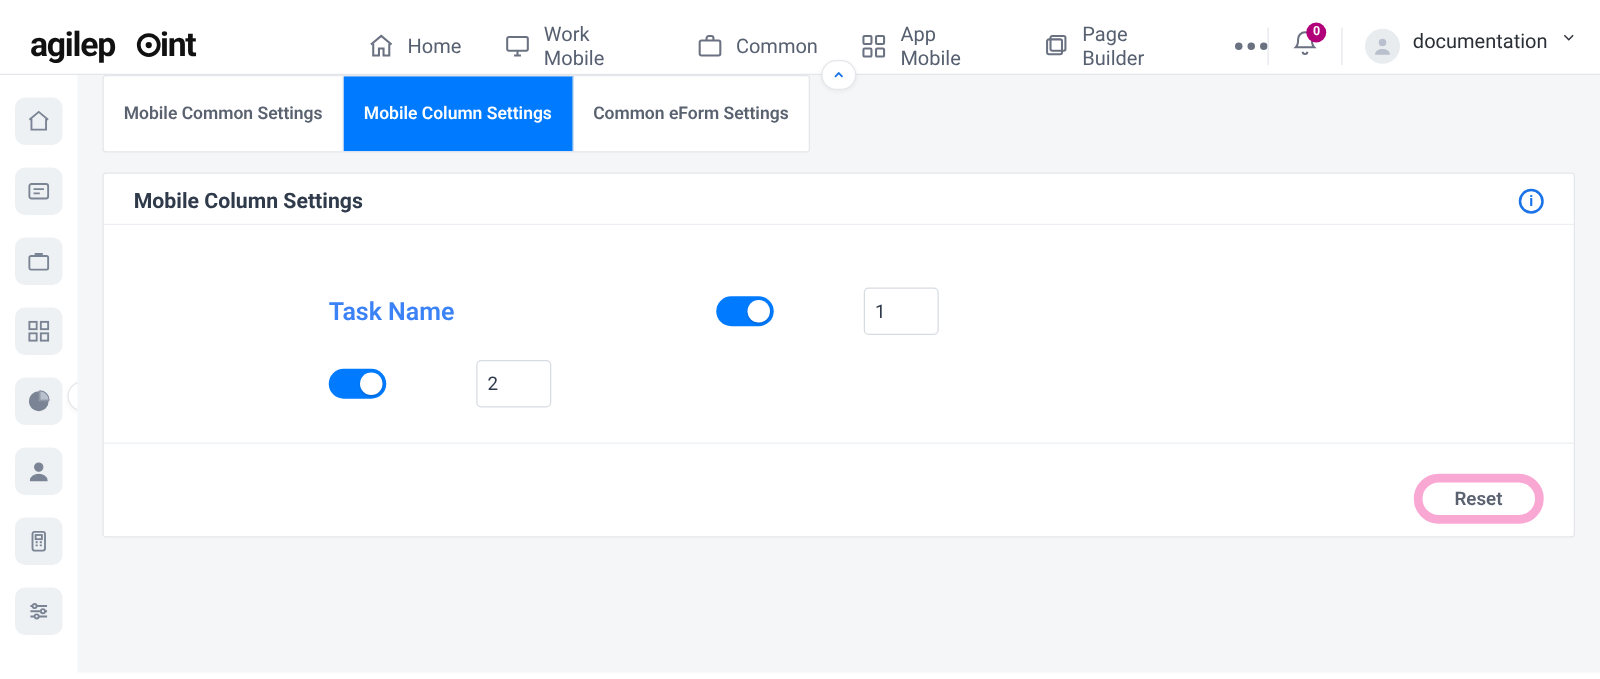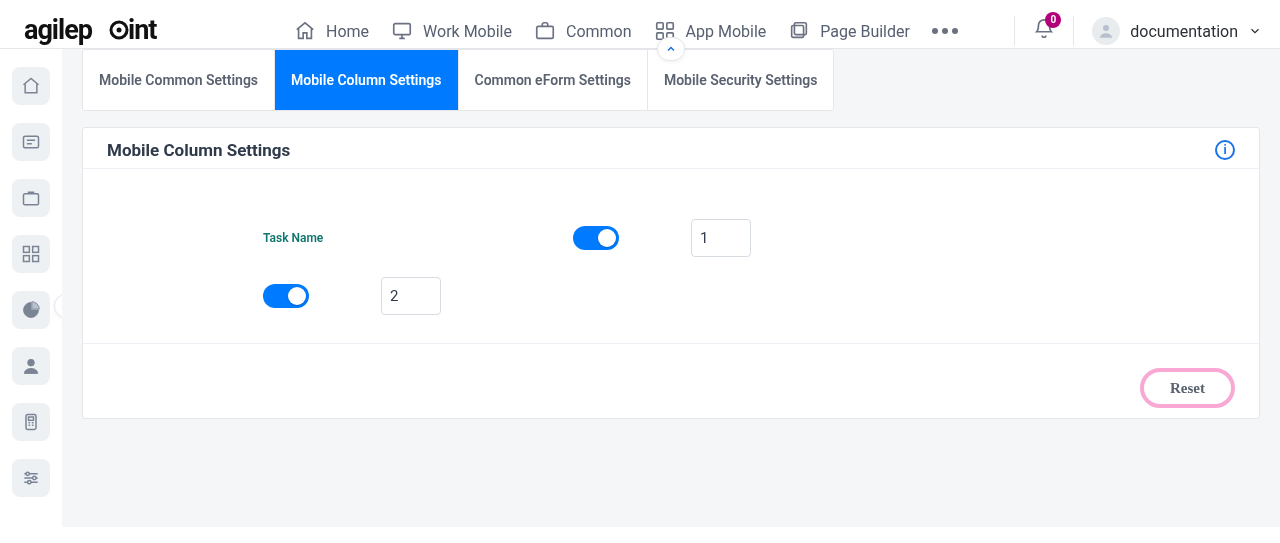--- a/index.html
+++ b/index.html
@@ -1,30 +1,30 @@
 <!DOCTYPE html>
 <html><head>
 <meta charset="utf-8">
 <style>
   * { box-sizing: border-box; margin: 0; padding: 0; font-family: -apple-system, BlinkMacSystemFont, "Segoe UI", Roboto, Arial, sans-serif; }
   body { background: #fff; color: #333; width: 1280px; height: 543px; overflow: hidden; }
-  .topbar { display: flex; align-items: center; height: 49px; padding: 14px 18px 0 24px; border-bottom: 1px solid #e4e6ea; }
+  .topbar { display: flex; align-items: center; height: 60px; padding: 14px 18px 0 24px; border-bottom: 1px solid #e4e6ea; }
   .logo { display: flex; align-items: center; font-weight: 700; font-size: 26px; letter-spacing: -1px; }
   .logo svg { display: block; }
-  .topnav { display: flex; align-items: center; margin-left: 110px; gap: 22px; }
+  .topnav { display: flex; align-items: center; margin-left: 110px; gap: 34px; }
   .topnav-item { display: inline-flex; align-items: center; gap: 10px; color: #576070; font-size: 16px; cursor: pointer; }
   .topnav-item .nicon { width: 22px; height: 22px; display: inline-flex; align-items: center; justify-content: center; }
   .topnav-item .nicon svg { stroke: #6a7180; }
   .more-dots { display: inline-flex; gap: 4px; cursor: pointer; }
   .more-dots span { width: 6px; height: 6px; border-radius: 50%; background: #6a7180; }
   .top-right { margin-left: auto; display: flex; align-items: center; gap: 18px; }
   .vsep { width: 1px; height: 30px; background: #e4e6ea; }
   .bell { position: relative; cursor: pointer; }
   .bell-badge { position: absolute; top: -6px; right: -6px; min-width: 16px; height: 16px; border-radius: 8px; background: #b2007a; color: #fff; font-size: 10px; line-height: 16px; text-align: center; font-weight: 700; }
-  .user { display: flex; align-items: center; gap: 10px; cursor: pointer; font-size: 16px; color: #2b2f36; }
+  .user { display: flex; align-items: flex-start; gap: 10px; cursor: pointer; font-size: 16px; color: #2b2f36; }
   .avatar { width: 28px; height: 28px; border-radius: 50%; background: #e9ecef; display: inline-flex; align-items: center; justify-content: center; }
 
   .shell { display: flex; height: calc(543px - 65px); }
   .siderail { width: 62px; background: #fff; position: relative; }
   .rail-list { padding: 18px 0; display: flex; flex-direction: column; gap: 18px; align-items: center; position: relative; }
   .rail-btn { width: 38px; height: 38px; border-radius: 8px; background: #eef1f4; display: flex; align-items: center; justify-content: center; cursor: pointer; }
   .rail-btn svg { stroke: #7b8494; }
   .rail-fly { position: absolute; left: 54px; top: 245px; width: 24px; height: 24px; border-radius: 50%; background: #fff; border: 1px solid #e4e6ea; display: flex; align-items: center; justify-content: center; cursor: pointer; box-shadow: 0 1px 4px rgba(0,0,0,.06); }
   .rail-fly svg { stroke: #1a73e8; }
 
@@ -35,32 +35,32 @@
   .tabs { display: flex; border: 1px solid #e4e6ea; border-radius: 3px; overflow: hidden; width: fit-content; margin: 0 0 16px 0; }
   .tab { padding: 22px 16px; font-size: 14px; font-weight: 600; color: #5a6270; background: #fff; border-right: 1px solid #e4e6ea; cursor: pointer; }
   .tab:last-child { border-right: none; }
   .tab.active { background: #007bff; color: #fff; }
   .panel-head { display: flex; align-items: center; padding: 12px 24px 8px 24px; border-bottom: 1px solid #eceff3; }
   .panel-title { font-size: 17px; font-weight: 700; color: #2f3a4a; }
   .info-ico { margin-left: auto; width: 20px; height: 20px; border: 2px solid #1a73e8; border-radius: 50%; display: inline-flex; align-items: center; justify-content: center; color: #1a73e8; font-size: 12px; font-weight: 700; cursor: pointer; }
 
   .form-area { padding: 40px 24px 18px 180px; border-bottom: 1px solid #eceff3; }
   .row { display: flex; align-items: center; height: 58px; }
-  .row-label { width: 310px; font-size: 12px; color: #0f766e; font-weight: 600; }
+  .row-label { width: 310px; font-size: 20px; color: #3b82f6; font-weight: 600; }
   .switch { width: 46px; height: 24px; border-radius: 12px; position: relative; cursor: pointer; }
   .switch .knob { position: absolute; top: 3px; width: 18px; height: 18px; border-radius: 50%; background: #fff; box-shadow: 0 1px 2px rgba(0,0,0,.2); transition: left .15s; }
   .switch.on { background: #007bff; }
   .switch.on .knob { left: 25px; }
   .switch.off { background: #d4d8de; }
   .switch.off .knob { left: 3px; }
   .numbox { margin-left: 72px; width: 60px; height: 38px; border: 1px solid #d7dbe2; border-radius: 4px; display: flex; align-items: center; padding: 0 8px; font-size: 15px; color: #2f3a4a; }
 
   .panel-foot { display: flex; justify-content: flex-end; gap: 14px; padding: 24px 24px 10px 24px; }
   .btn { height: 40px; padding: 0 26px; border-radius: 22px; font-size: 15px; font-weight: 600; cursor: pointer; border: none; }
-  .btn.secondary { background: #fff; border: 4px solid #f9a8d4; color: #5a6270; font-family: Liberation Serif, serif; }
+  .btn.secondary { background: #fff; border: 7px solid #f9a8d4; color: #5a6270; }
   .btn.primary { background: #007bff; color: #fff; }
 
   .tabs-wrap { padding: 0; margin: 0; }
 </style>
 </head>
 <body>
 
 <div class="topbar">
   <div class="logo">
     <svg width="160" height="34" viewBox="0 0 160 34">
@@ -220,21 +220,20 @@
           <path d="m6 15 6-6 6 6"></path>
         </svg>
     </div>
 
     <div style="padding: 0 20px;">
     <div class="tabs-wrap">
       <div class="tabs">
         <div class="tab">Mobile Common Settings</div>
         <div class="tab active">Mobile Column Settings</div>
         <div class="tab">Common eForm Settings</div>
-        <div class="tab">Mobile Security Settings</div>
       </div>
     </div>
     </div>
 
     <div class="panel" style="margin-top:0;">
       <div class="panel-head">
         <div class="panel-title">Mobile Column Settings</div>
         <div class="info-ico">i</div>
       </div>
 

